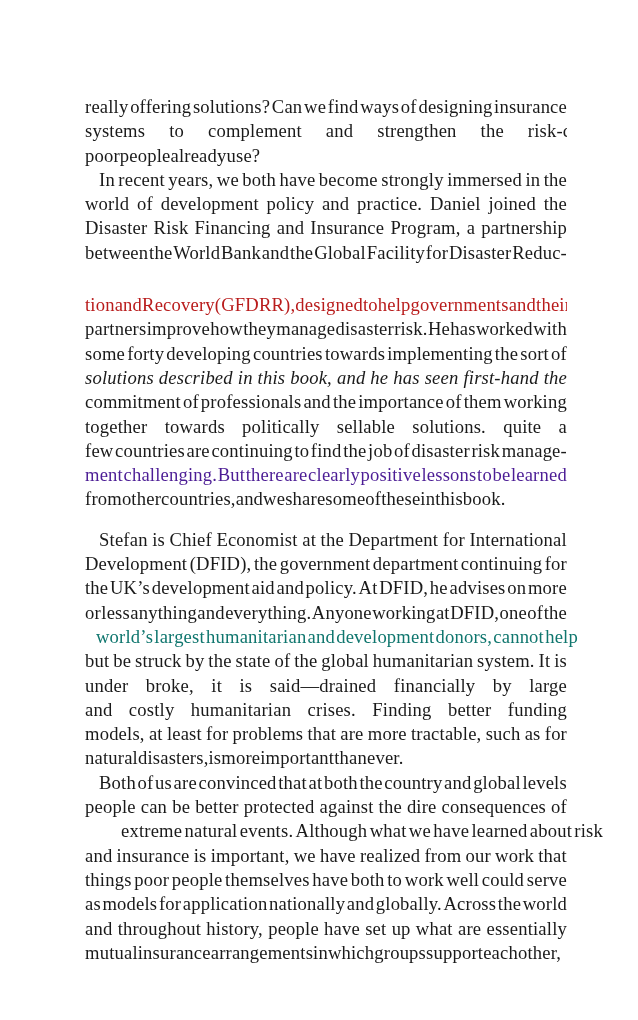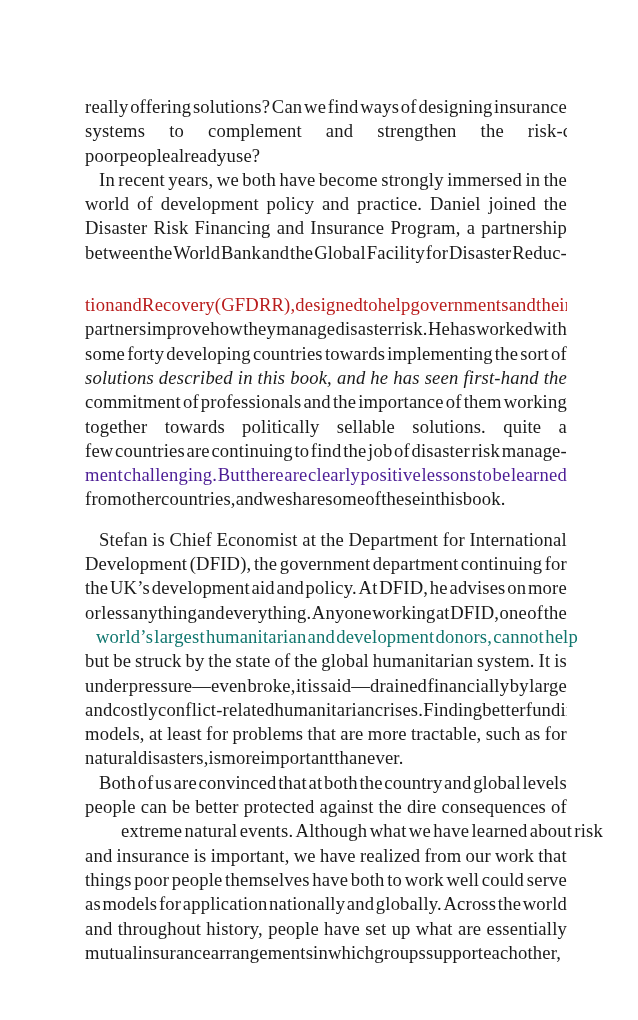--- a/index.html
+++ b/index.html
@@ -90,22 +90,22 @@
         <div class="line justify" style="color: #4c1d95;"><span class="w">ment</span><span class="w">challenging.</span><span class="w">But</span><span class="w">there</span><span class="w">are</span><span class="w">clearly</span><span class="w">positive</span><span class="w">lessons</span><span class="w">to</span><span class="w">be</span><span class="w">learned</span></div>
         <div class="line flush" style="color: rgb(26, 26, 26);"><span class="w">from</span> <span class="w">other</span> <span class="w">countries,</span> <span class="w">and</span> <span class="w">we</span> <span class="w">share</span> <span class="w">some</span> <span class="w">of</span> <span class="w">these</span> <span class="w">in</span> <span class="w">this</span> <span class="w">book.</span></div>
       </div>
       <div class="paragraph">
         <div class="line justify indent" style="color: rgb(26, 26, 26); margin-top: 16px;"><span class="w">Stefan</span><span class="w">is</span><span class="w">Chief</span><span class="w">Economist</span><span class="w">at</span><span class="w">the</span><span class="w">Department</span><span class="w">for</span><span class="w">International</span></div>
         <div class="line justify" style="color: rgb(26, 26, 26);"><span class="w">Development</span><span class="w">(DFID),</span><span class="w">the</span><span class="w">government</span><span class="w">department</span><span class="w">continuing</span><span class="w">for</span></div>
         <div class="line justify" style="color: rgb(26, 26, 26);"><span class="w">the</span><span class="w">UK’s</span><span class="w">development</span><span class="w">aid</span><span class="w">and</span><span class="w">policy.</span><span class="w">At</span><span class="w">DFID,</span><span class="w">he</span><span class="w">advises</span><span class="w">on</span><span class="w">more</span></div>
         <div class="line justify" style="color: rgb(26, 26, 26);"><span class="w">or</span><span class="w">less</span><span class="w">anything</span><span class="w">and</span><span class="w">everything.</span><span class="w">Anyone</span><span class="w">working</span><span class="w">at</span><span class="w">DFID,</span><span class="w">one</span><span class="w">of</span><span class="w">the</span></div>
         <div class="line justify" style="color: #0f766e; margin-left: 11px;"><span class="w">world’s</span><span class="w">largest</span><span class="w">humanitarian</span><span class="w">and</span><span class="w">development</span><span class="w">donors,</span><span class="w">cannot</span><span class="w">help</span></div>
         <div class="line justify" style="color: rgb(26, 26, 26);"><span class="w">but</span><span class="w">be</span><span class="w">struck</span><span class="w">by</span><span class="w">the</span><span class="w">state</span><span class="w">of</span><span class="w">the</span><span class="w">global</span><span class="w">humanitarian</span><span class="w">system.</span><span class="w">It</span><span class="w">is</span></div>
-        <div class="line justify" style="color: rgb(26, 26, 26);"><span class="w">under</span><span class="w">pressure—even</span><span class="w">broke,</span><span class="w">it</span><span class="w">is</span><span class="w">said—drained</span><span class="w">financially</span><span class="w">by</span><span class="w">large</span></div>
-        <div class="line justify" style="color: rgb(26, 26, 26);"><span class="w">and</span><span class="w">costly</span><span class="w">conflict-related</span><span class="w">humanitarian</span><span class="w">crises.</span><span class="w">Finding</span><span class="w">better</span><span class="w">funding</span></div>
+        <div class="line justify" style="color: rgb(26, 26, 26);"><span class="w">under</span><span class="w">broke,</span><span class="w">it</span><span class="w">is</span><span class="w">said—drained</span><span class="w">financially</span><span class="w">by</span><span class="w">large</span></div>
+        <div class="line justify" style="color: rgb(26, 26, 26);"><span class="w">and</span><span class="w">costly</span><span class="w">humanitarian</span><span class="w">crises.</span><span class="w">Finding</span><span class="w">better</span><span class="w">funding</span></div>
         <div class="line justify" style="color: rgb(26, 26, 26);"><span class="w">models,</span><span class="w">at</span><span class="w">least</span><span class="w">for</span><span class="w">problems</span><span class="w">that</span><span class="w">are</span><span class="w">more</span><span class="w">tractable,</span><span class="w">such</span><span class="w">as</span><span class="w">for</span></div>
         <div class="line flush" style="color: rgb(26, 26, 26);"><span class="w">natural</span> <span class="w">disasters,</span> <span class="w">is</span> <span class="w">more</span> <span class="w">important</span> <span class="w">than</span> <span class="w">ever.</span></div>
       </div>
       <div class="paragraph">
         <div class="line justify indent" style="color: rgb(26, 26, 26);"><span class="w">Both</span><span class="w">of</span><span class="w">us</span><span class="w">are</span><span class="w">convinced</span><span class="w">that</span><span class="w">at</span><span class="w">both</span><span class="w">the</span><span class="w">country</span><span class="w">and</span><span class="w">global</span><span class="w">levels</span></div>
         <div class="line justify" style="color: rgb(26, 26, 26);"><span class="w">people</span><span class="w">can</span><span class="w">be</span><span class="w">better</span><span class="w">protected</span><span class="w">against</span><span class="w">the</span><span class="w">dire</span><span class="w">consequences</span><span class="w">of</span></div>
         <div class="line justify" style="color: rgb(26, 26, 26); margin-left: 36px;"><span class="w">extreme</span><span class="w">natural</span><span class="w">events.</span><span class="w">Although</span><span class="w">what</span><span class="w">we</span><span class="w">have</span><span class="w">learned</span><span class="w">about</span><span class="w">risk</span></div>
         <div class="line justify" style="color: rgb(26, 26, 26);"><span class="w">and</span><span class="w">insurance</span><span class="w">is</span><span class="w">important,</span><span class="w">we</span><span class="w">have</span><span class="w">realized</span><span class="w">from</span><span class="w">our</span><span class="w">work</span><span class="w">that</span></div>
         <div class="line justify" style="color: rgb(26, 26, 26);"><span class="w">things</span><span class="w">poor</span><span class="w">people</span><span class="w">themselves</span><span class="w">have</span><span class="w">both</span><span class="w">to</span><span class="w">work</span><span class="w">well</span><span class="w">could</span><span class="w">serve</span></div>
         <div class="line justify" style="color: rgb(26, 26, 26);"><span class="w">as</span><span class="w">models</span><span class="w">for</span><span class="w">application</span><span class="w">nationally</span><span class="w">and</span><span class="w">globally.</span><span class="w">Across</span><span class="w">the</span><span class="w">world</span></div>

